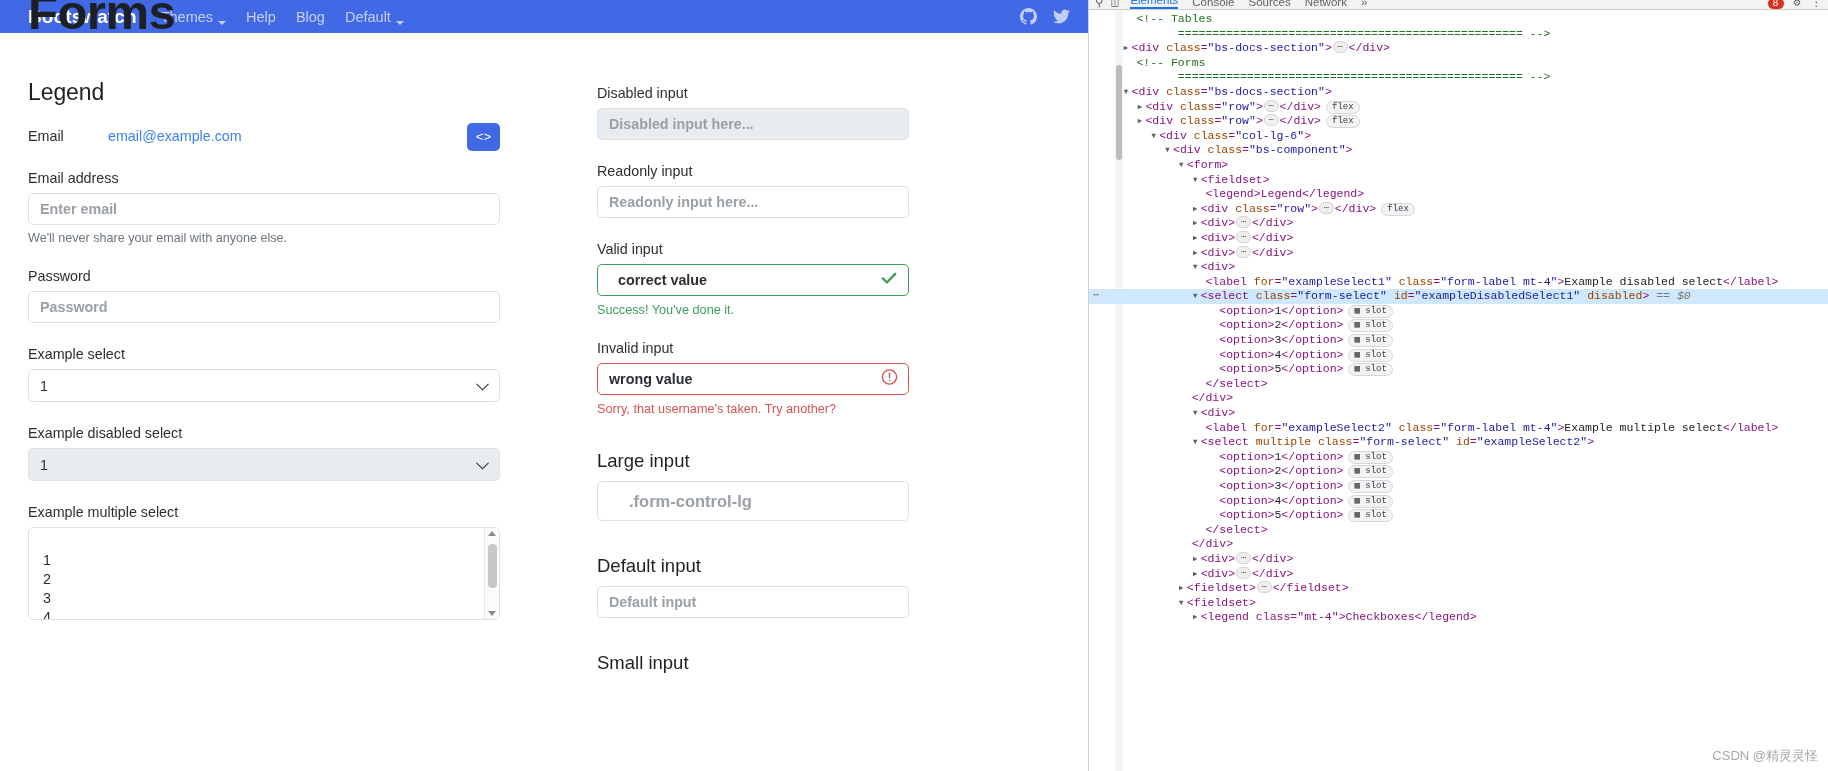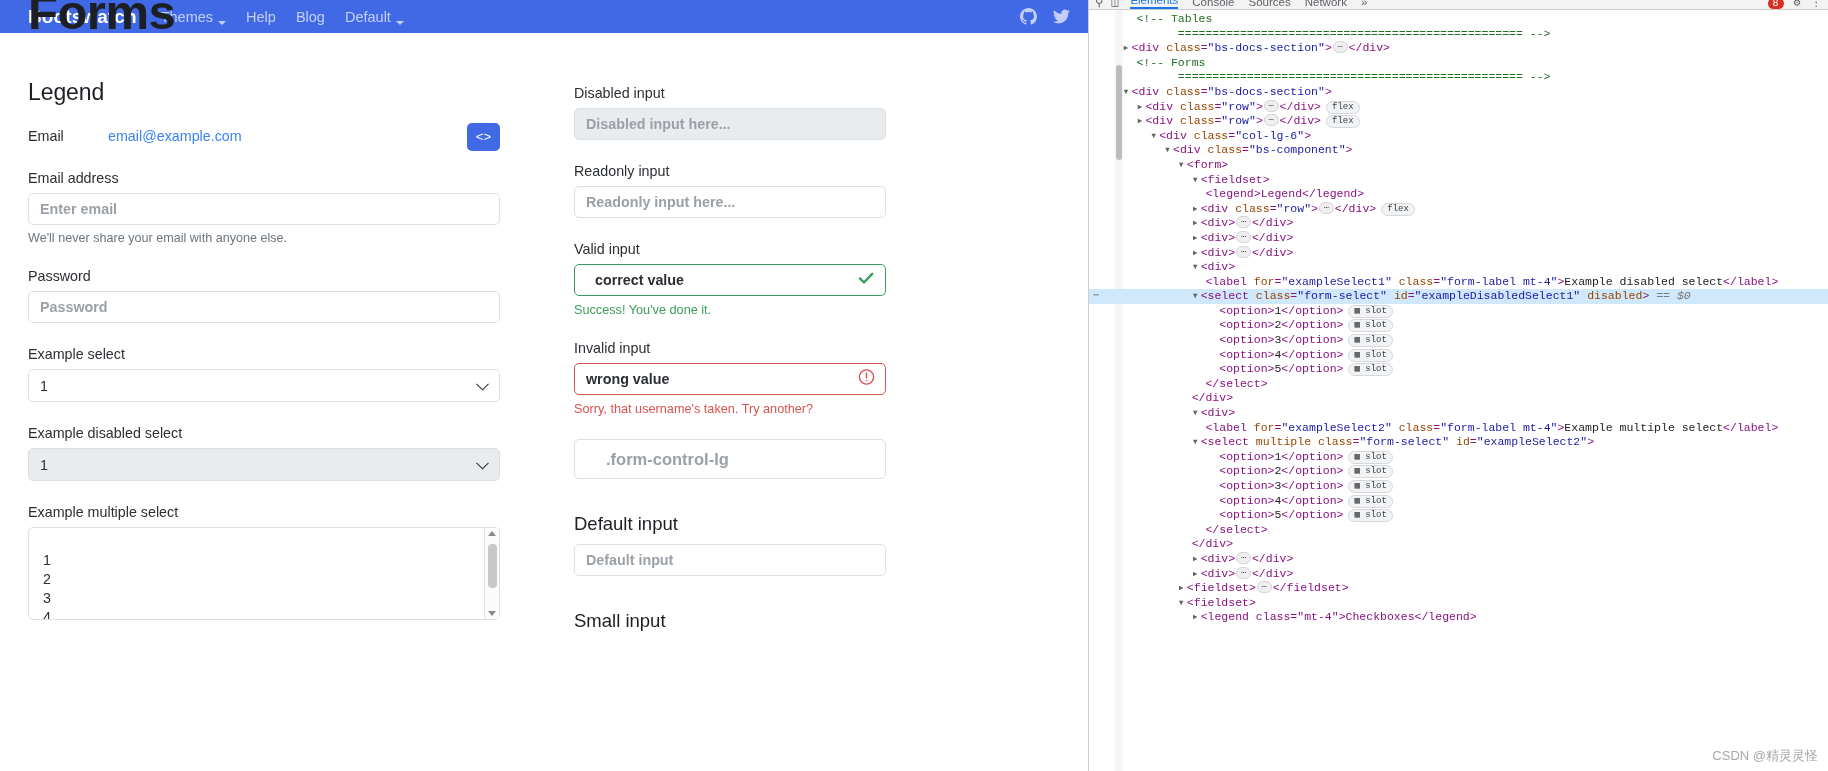--- a/index.html
+++ b/index.html
@@ -33,21 +33,21 @@
   .nav-ver { font-size:14.5px; color:rgba(255,255,255,.68); display:flex;align-items:center;gap:5px;}
 
   .page-title {
     position:absolute; left:28px; top:-16px;
     font-size:49px; font-weight:700; color:#1c1f23; letter-spacing:-.5px;
   }
 
   .content { position:absolute; left:0; top:33px; width:1088px; height:738px; }
 
   .col-left  { position:absolute; left:28px;  top:46px; width:472px; }
-  .col-right { position:absolute; left:574px; top:52px; width:312px; }
+  .col-right { position:absolute; left:597px; top:52px; width:312px; }
 
   h4.legend { font-size:23px; font-weight:400; color:#1c1f23; margin:0 0 22px 0; letter-spacing:-.1px;}
 
   .code-btn {
     position:absolute; right:0; top:44px;
     width:33px;height:28px; background:#4168e5; border:none; border-radius:5px;
     color:#fff; font-size:13px; display:flex;align-items:center;justify-content:center;
     font-family:"Liberation Mono", monospace;
   }
 
@@ -292,20 +292,21 @@
               <svg width="17" height="17" viewBox="0 0 16 16" fill="none" stroke="#d9534f" stroke-width="1.3">
                   <circle cx="8" cy="8" r="6.7"></circle>
                   <line x1="8" y1="4.4" x2="8" y2="8.8" stroke-linecap="round"></line>
                   <circle cx="8" cy="11.3" r=".75" fill="#d9534f" stroke="none"></circle>
                 </svg>
             </span>
           </div>
           <span class="fb-invalid">Sorry, that username's taken. Try another?</span>
         </div>
 
+        <h5 class="h5-sec">Large input</h5>
         <input class="f-ctrl f-ctrl-lg" placeholder=".form-control-lg" style="">
 
         <h5 class="h5-sec">Default input</h5>
         <input class="f-ctrl" placeholder="Default input" style="">
 
         <h5 class="h5-sec" style="margin-bottom:0;">Small input</h5>
       </div>
     </div>
 
     <div class="scroll-track">

